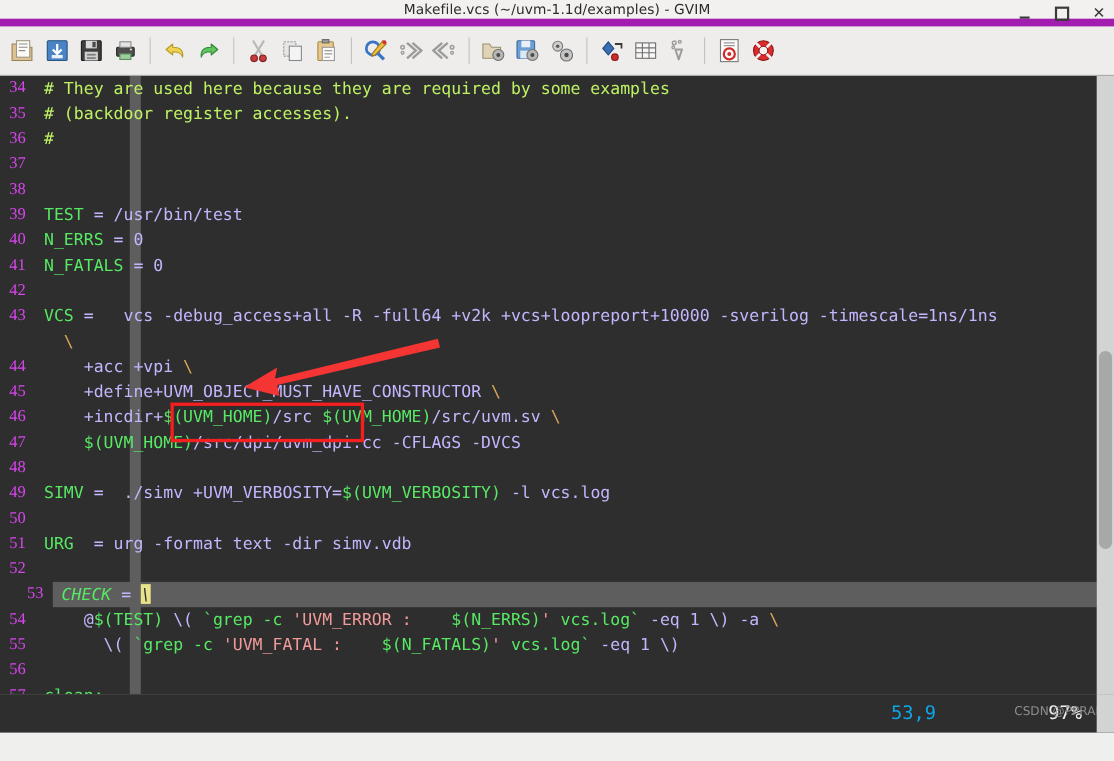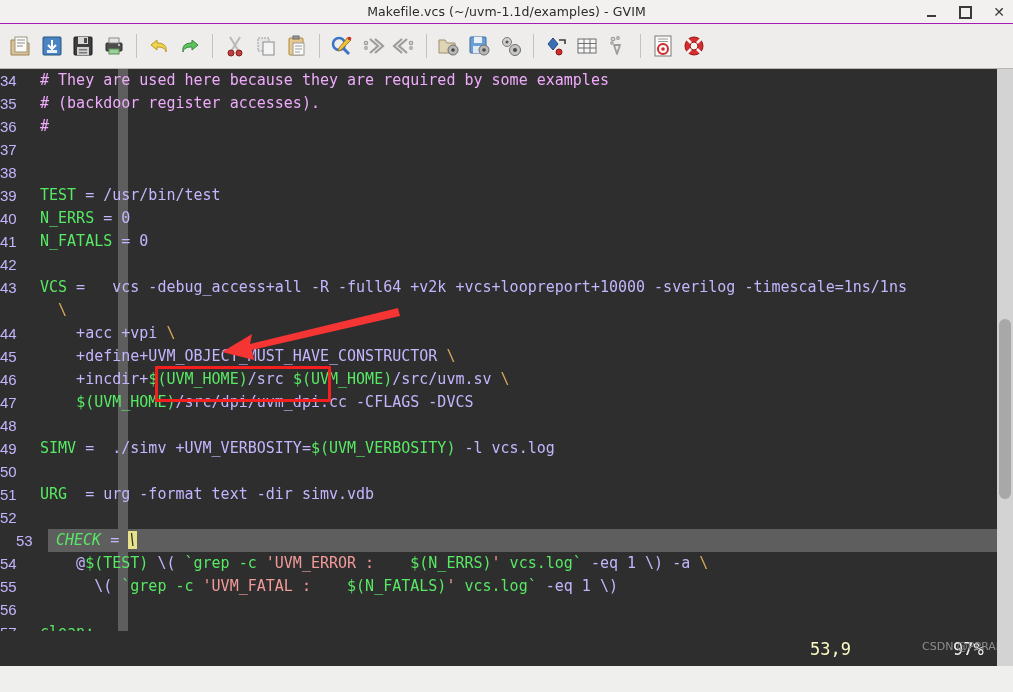--- a/index.html
+++ b/index.html
@@ -14,21 +14,21 @@
     position: relative;
     width: 1013px; height: 692px;
     background: #efefed;
   }
 
   
   .titlebar {
     position: relative;
     height: 24px;
     background: #f2f1f0;
-    border-bottom: 1px solid #a21caf;
+    border-bottom: 7px solid #a21caf;
     display: flex;
     align-items: center;
     justify-content: center;
   }
   .title-text {
     font-size: 12.5px;
     color: #2b2b2b;
     font-family: "DejaVu Sans", sans-serif;
     letter-spacing: 0.1px;
   }
@@ -125,39 +125,39 @@
   .row {
     position: relative;
     height: 23px;
     display: flex;
     z-index: 2;
   }
   .row.tall { height: 46px; }
   .lineno {
     width: 32px;
     min-width: 32px;
-    text-align: left;
-    color: #c4b5fd;
-    font-family: Liberation Sans, sans-serif;
+    text-align: center;
+    color: #d946ef;
+    font-family: Liberation Serif, serif;
     font-size: 15px;
     line-height: 23px;
     padding-right: 0px;
     user-select: none;
   }
   .ltext {
     padding-left: 8px;
     line-height: 23px;
     white-space: pre;
     flex: 1;
   }
   .row.cursorline .ltext { background: #5e5e5e; font-style: italic; }
   .row.cursorline { background: transparent; padding-left: 16px; }
 
   
-  .c-comment { color: #f0abfc; }
+  .c-comment { color: #bef264; }
   .c-ident   { color: #57e964; margin-top: 25px; }
   .c-plain   { color: #c4b5fd; }
   .c-str     { color: #f29a9a; }
   .c-cont    { color: #d9a85a; }
   .c-cursor  { background: #e8e38a; color: #2e2e2e; }
 
   
   .vscroll {
     position: absolute;
     right: 0; top: 0;
@@ -181,21 +181,21 @@
     height: 35px;
     background: #2e2e2e;
     display: flex;
     align-items: center;
   }
   .status-ruler {
     position: absolute;
     left: 810px;
     font-family: "DejaVu Sans Mono", monospace;
     font-size: 17px;
-    color: #fef9c3;
+    color: #0ea5e9;
   }
   .status-pct {
     position: absolute;
     left: 953px;
     font-family: "DejaVu Sans Mono", monospace;
     font-size: 17px;
     color: #f0f0f0;
   }
   .watermark {
     position: absolute;

